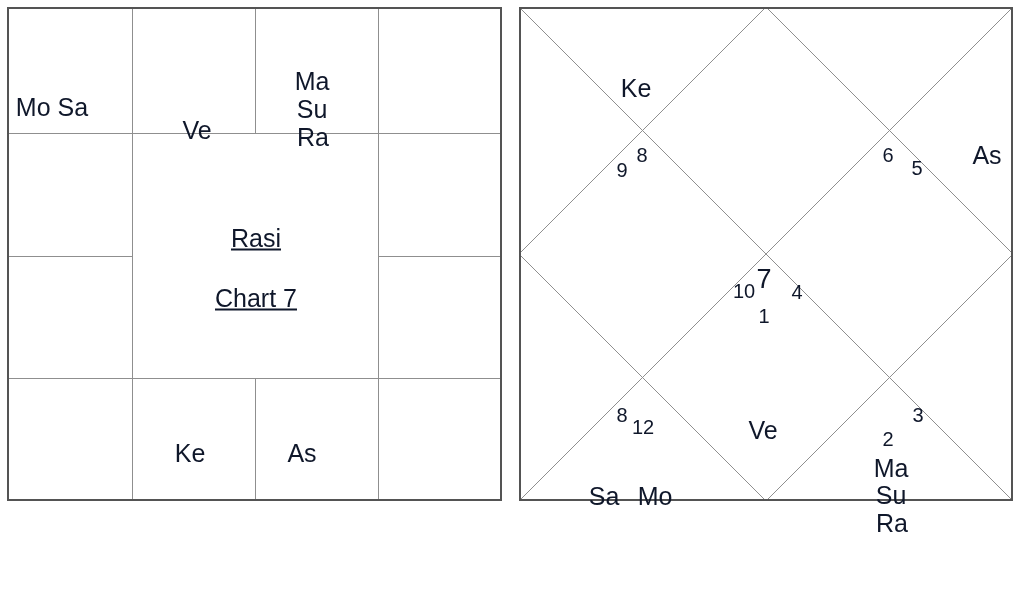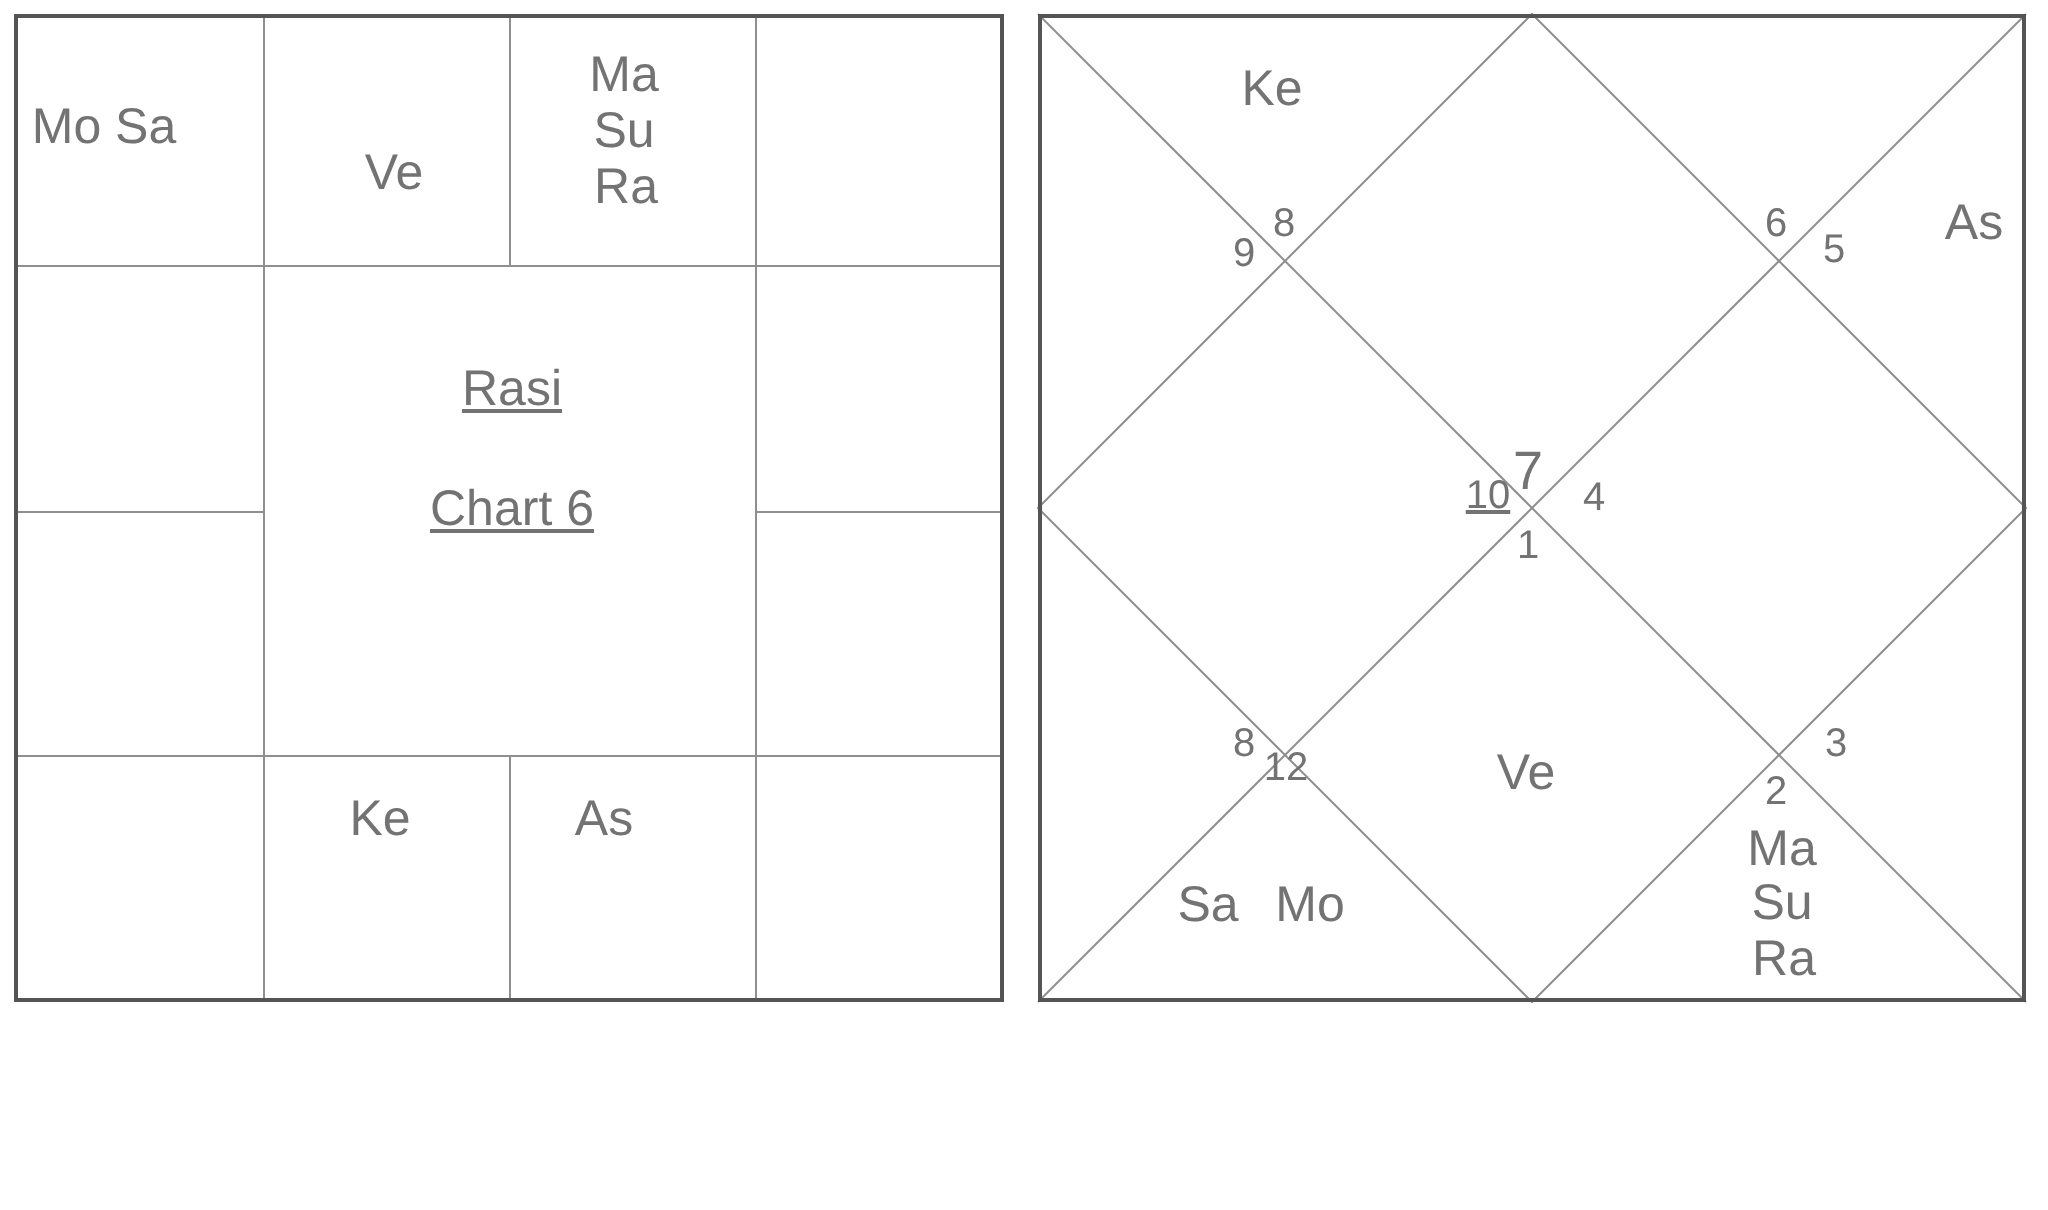--- a/index.html
+++ b/index.html
@@ -21,21 +21,22 @@
     position: absolute;
     left: 0; top: 0;
     width: 1024px; height: 605px;
     pointer-events: none;
   }
   .lbl {
     position: absolute;
     transform: translate(-50%, -50%);
     white-space: pre;
     line-height: 1;
-    color: #737373;
+    color: #0f172a;
+    margin-top: 43px;
   }
   .planet { font-size: 25px; }
   .title  { font-size: 25px; text-decoration: underline; }
   .num    { font-size: 20px; }
   .num-big { font-size: 27px; }
 </style>
 </head>
 <body>
 
 <div class="screen">
@@ -62,36 +63,36 @@
     <rect x="520" y="8" width="492" height="492" fill="none" stroke="#545454" stroke-width="2"></rect>
   </svg>
 
   <div class="chart-layer">
     <span class="lbl planet" style="left:52px;  top:64px;">Mo Sa</span>
     <span class="lbl planet" style="left:197px; top:87px;">Ve</span>
     <span class="lbl planet" style="left:312px; top:38px;">Ma</span>
     <span class="lbl planet" style="left:312px; top:66px;">Su</span>
     <span class="lbl planet" style="left:313px; top:94px;">Ra</span>
     <span class="lbl title" style="left:256px; top:195px;">Rasi</span>
-    <span class="lbl title" style="left:256px; top:255px;">Chart 6</span>
+    <span class="lbl title" style="left:256px; top:255px;">Chart 7</span>
     <span class="lbl planet" style="left:190px; top:410px;">Ke</span>
     <span class="lbl planet" style="left:302px; top:410px;">As</span>
   </div>
 
   <div class="chart-layer">
     <span class="lbl planet" style="left:636px; top:45px;">Ke</span>
     <span class="lbl planet" style="left:987px; top:112px;">As</span>
 
     <span class="lbl num" style="left:642px; top:112px;">8</span>
     <span class="lbl num" style="left:622px; top:127px;">9</span>
     <span class="lbl num" style="left:888px; top:112px;">6</span>
     <span class="lbl num" style="left:917px; top:125px;">5</span>
 
     <span class="lbl num-big" style="left:764px; top:236px;">7</span>
-    <span class="lbl num" style="left:744px; top:248px;text-decoration:underline;">10</span>
+    <span class="lbl num" style="left:744px; top:248px;">10</span>
     <span class="lbl num" style="left:797px; top:249px;">4</span>
     <span class="lbl num" style="left:764px; top:273px;">1</span>
 
     <span class="lbl num" style="left:622px; top:372px;">8</span>
     <span class="lbl num" style="left:643px; top:384px;">12</span>
     <span class="lbl num" style="left:918px; top:372px;">3</span>
     <span class="lbl num" style="left:888px; top:396px;">2</span>
 
     <span class="lbl planet" style="left:763px; top:387px;">Ve</span>
     <span class="lbl planet" style="left:604px; top:453px;">Sa</span>

